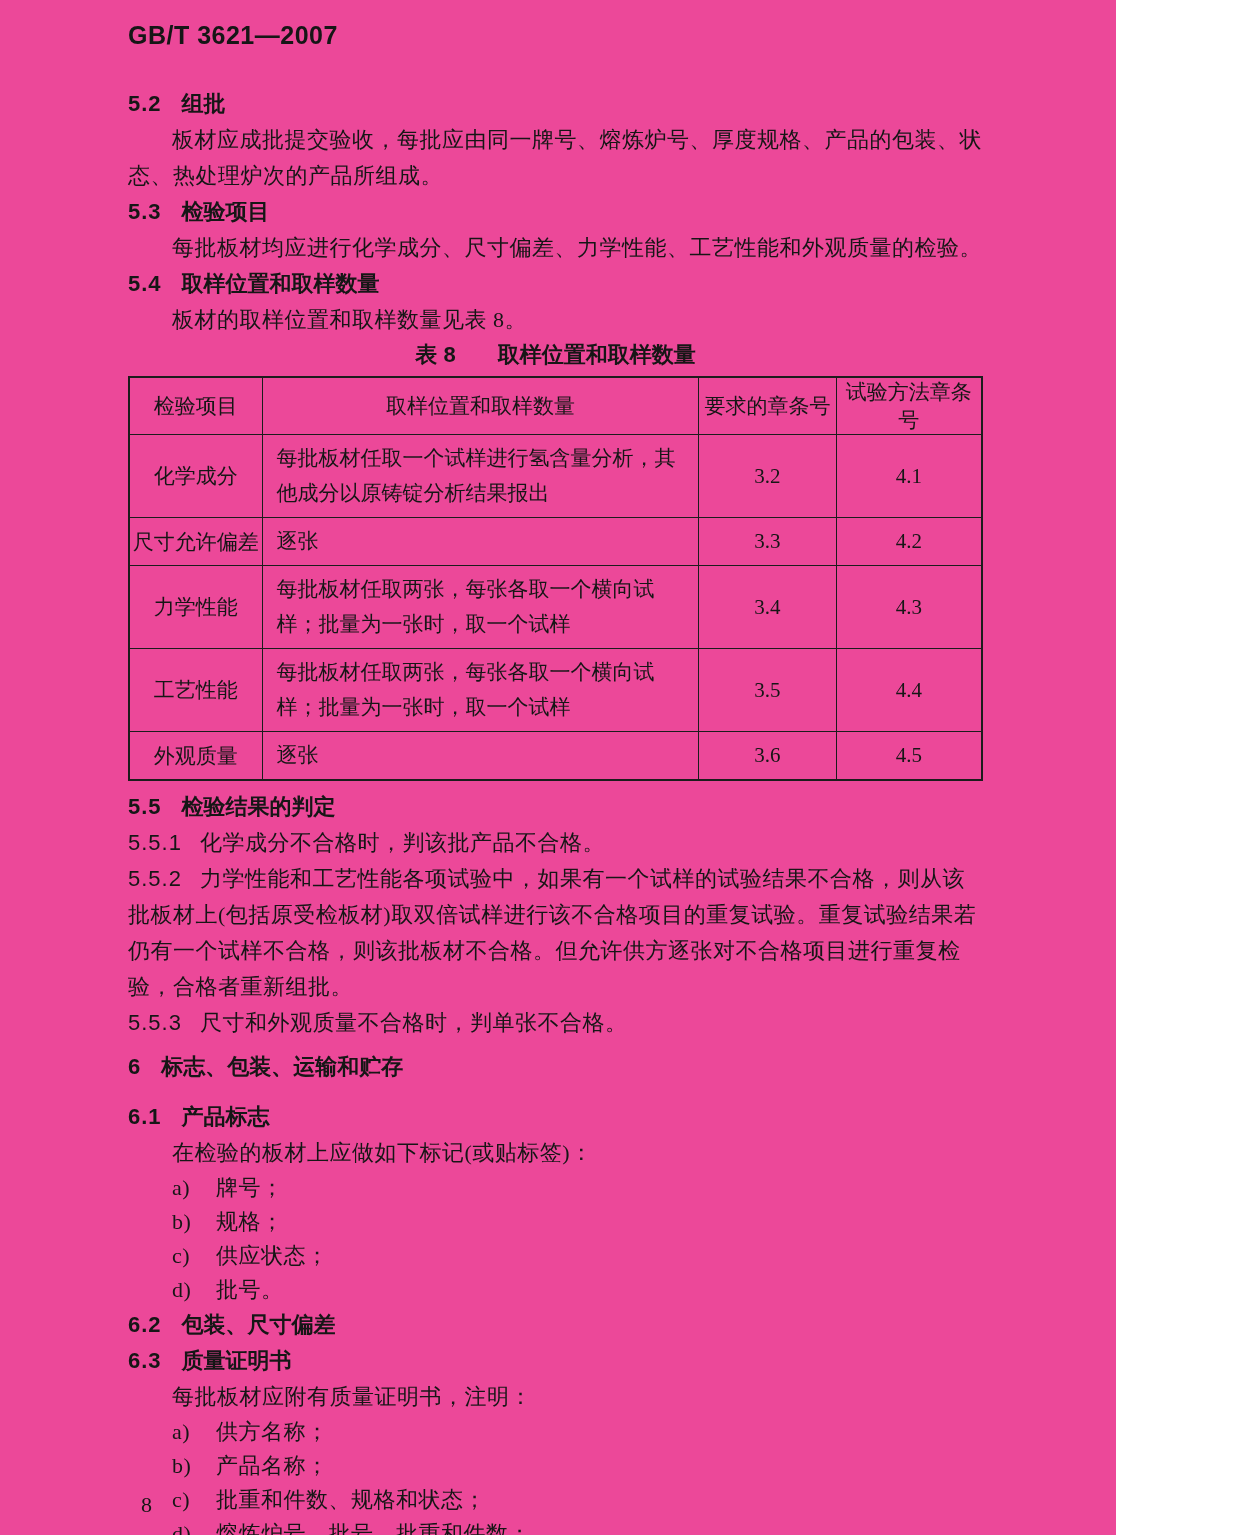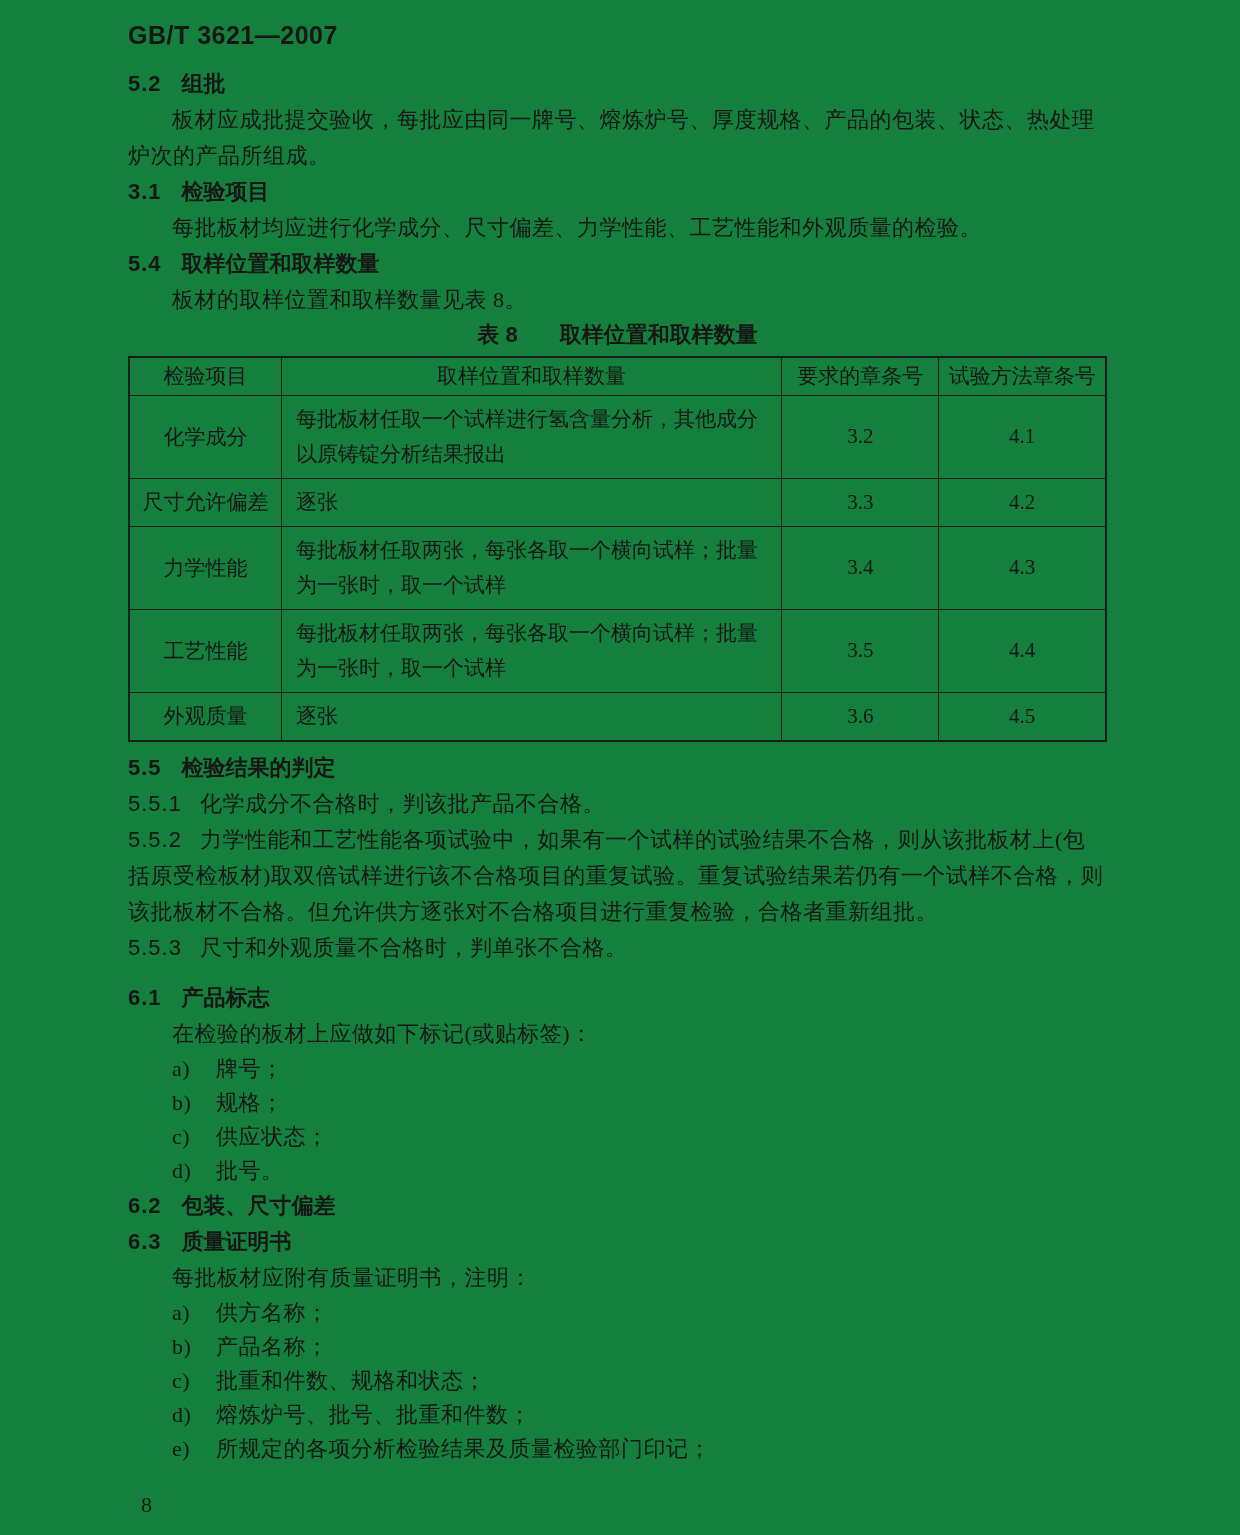--- a/index.html
+++ b/index.html
@@ -1,20 +1,20 @@
 <!DOCTYPE html>
 <html><head>
 <meta charset="utf-8">
 <style>
   * { margin:0; padding:0; box-sizing:border-box; }
   html,body { background:#ffffff; }
   .page {
     position:relative;
-    width:1240px; height:1535px;
-    background:#15803d;
+    width:1116px; height:1535px;
+    background:#ec4899;
     color:#161616;
     font-family:"Liberation Serif","DejaVu Serif",serif;
     overflow:hidden;
   }
   .content { padding:0 133px 0 128px; }
 
   .std-header {
     margin-top:20px;
     font-family:"Liberation Sans","DejaVu Sans",sans-serif;
     font-weight:bold; font-size:25px; line-height:30px;
@@ -67,41 +67,41 @@
     display:flex; margin-left:44px;
     font-size:22px; line-height:34px; letter-spacing:0.5px;
   }
   .list-item .li-marker { width:44px; flex:none; }
 
   .page-number {
     position:absolute; left:141px; top:1492px;
     font-size:22px;
   }
 
-  .mt-s52  { margin-top:16px; }
+  .mt-s52  { margin-top:36px; }
   .mt-tbl8 { margin-top:2px;  }
   .mt-s55  { margin-top:8px;  }
   .mt-s6   { margin-top:8px;  }
   .mt-s61  { margin-top:14px; }
 </style>
 </head>
 <body>
 
 <div class="page">
   <div class="content">
 
     <div class="std-header">GB/T 3621—2007</div>
 
     <div class="heading mt-s52">
       <span class="h-num">5.2</span><span>组批</span>
     </div>
     <div class="para">板材应成批提交验收，每批应由同一牌号、熔炼炉号、厚度规格、产品的包装、状态、热处理炉次的产品所组成。</div>
 
     <div class="heading">
-      <span class="h-num">3.1</span><span>检验项目</span>
+      <span class="h-num">5.3</span><span>检验项目</span>
     </div>
     <div class="para">每批板材均应进行化学成分、尺寸偏差、力学性能、工艺性能和外观质量的检验。</div>
 
     <div class="heading">
       <span class="h-num">5.4</span><span>取样位置和取样数量</span>
     </div>
     <div class="para">板材的取样位置和取样数量见表 8。</div>
 
     <div class="tbl-caption">
       <span class="cap-label">表 8</span><span>取样位置和取样数量</span>
@@ -162,20 +162,23 @@
     <div class="clause">
       <span class="c-num">5.5.1</span><span>化学成分不合格时，判该批产品不合格。</span>
     </div>
     <div class="clause">
       <span class="c-num">5.5.2</span><span>力学性能和工艺性能各项试验中，如果有一个试样的试验结果不合格，则从该批板材上(包括原受检板材)取双倍试样进行该不合格项目的重复试验。重复试验结果若仍有一个试样不合格，则该批板材不合格。但允许供方逐张对不合格项目进行重复检验，合格者重新组批。</span>
     </div>
     <div class="clause">
       <span class="c-num">5.5.3</span><span>尺寸和外观质量不合格时，判单张不合格。</span>
     </div>
 
+    <div class="heading mt-s6">
+      <span class="h-num">6</span><span>标志、包装、运输和贮存</span>
+    </div>
 
     <div class="heading mt-s61">
       <span class="h-num">6.1</span><span>产品标志</span>
     </div>
     <div class="para">在检验的板材上应做如下标记(或贴标签)：</div>
     <div class="list-item">
       <span class="li-marker">a)</span>
         <span>牌号；</span>
     </div>
     <div class="list-item">

